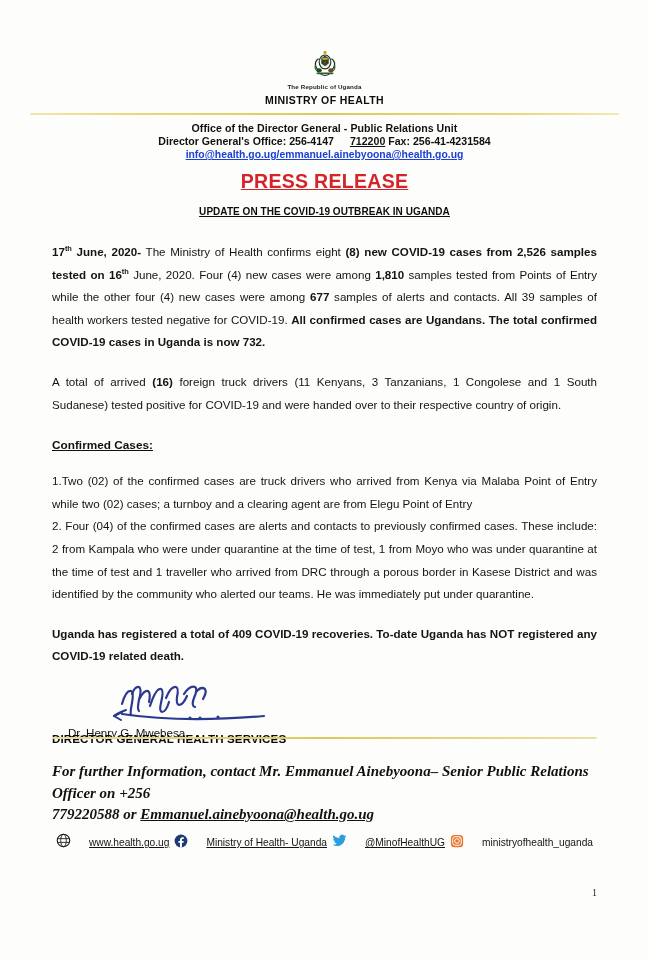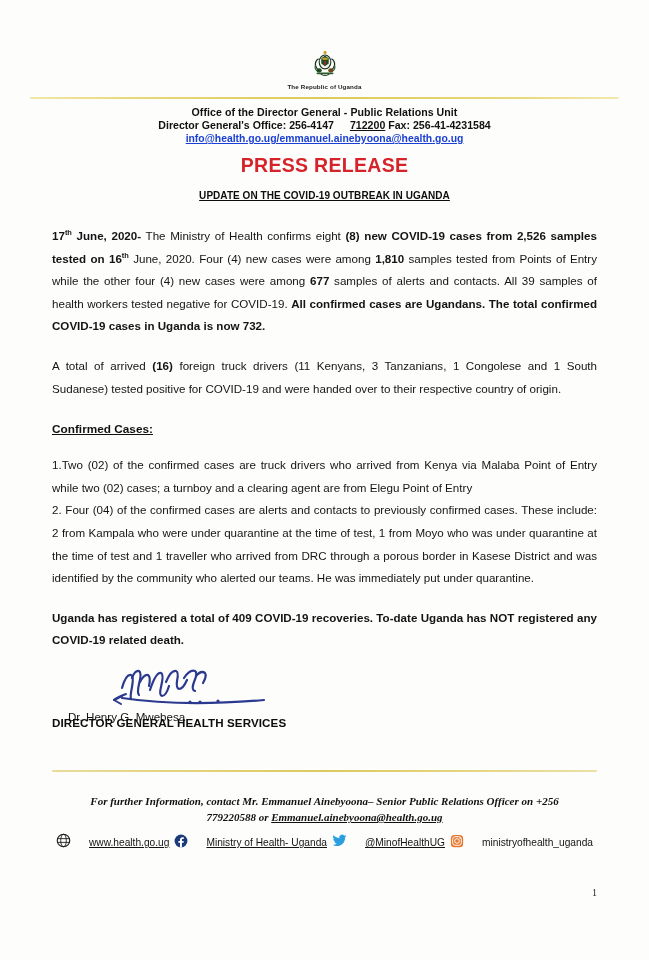--- a/index.html
+++ b/index.html
@@ -49,20 +49,21 @@
     text-decoration: underline; margin-top: 2px;
   }
 
   .press-release {
     text-align: center;
     color: #d6232a;
     font-size: 19.5px;
     font-weight: bold;
     letter-spacing: .3px;
     margin-top: 10px;
+    text-decoration: underline;
   }
   .update-title {
     text-align: center;
     font-size: 10px;
     font-weight: bold;
     color: #0d0d0d;
     text-decoration: underline;
     letter-spacing: .05px;
     margin-top: 13px;
   }
@@ -108,24 +109,24 @@
     position: absolute;
     left: 52px; right: 52px;
     bottom: 108px;
   }
   .footer-rule {
     height: 2px;
     background: linear-gradient(90deg,#e9dc9a 0%,#ddc95c 50%,#ece0a4 100%);
     border-radius: 2px;
   }
   .footer-contact {
-    text-align: center;
+    text-align: left;
     font-family: "Liberation Serif", serif;
     font-weight: bold; font-style: italic;
-    font-size: 11px;
+    font-size: 15px;
     color: #111;
     line-height: 1.45;
     margin-top: 22px;
   }
   .footer-contact .mail { text-decoration: underline; }
 
   .socials {
     display: flex;
     align-items: center;
     justify-content: space-between;
@@ -165,20 +166,21 @@
         <path d="M14 36 q-2 6 2 10 q3 3 6 2" fill="none" stroke="#2d5c2e" stroke-width="2"></path>
         <path d="M50 36 q2 6 -2 10 q-3 3 -6 2" fill="none" stroke="#2d5c2e" stroke-width="2"></path>
         <ellipse cx="21" cy="46" rx="5" ry="4" fill="#1f4a22"></ellipse>
         <ellipse cx="43" cy="46" rx="5" ry="4" fill="#6b4a1f"></ellipse>
         <rect x="16" y="50" width="32" height="3" rx="1.5" fill="#2d5c2e"></rect>
         <path d="M24 53 q8 5 16 0" fill="none" stroke="#17301a" stroke-width="2"></path>
         <circle cx="32" cy="12" r="3" fill="#c9a227"></circle>
       </svg>
     </span>
     <div class="republic">The Republic of Uganda</div>
+    <div class="ministry">MINISTRY OF HEALTH</div>
   </div>
 
   <div class="gold-rule left-in"></div>
 
   <div class="contact">
     <div class="l1">Office of the Director General - Public Relations Unit</div>
     <div class="l2">
       <span>Director General's Office: 256-4147</span><span class="ul">712200</span>
       <span>Fax: 256-41-4231584</span>
     </div>

